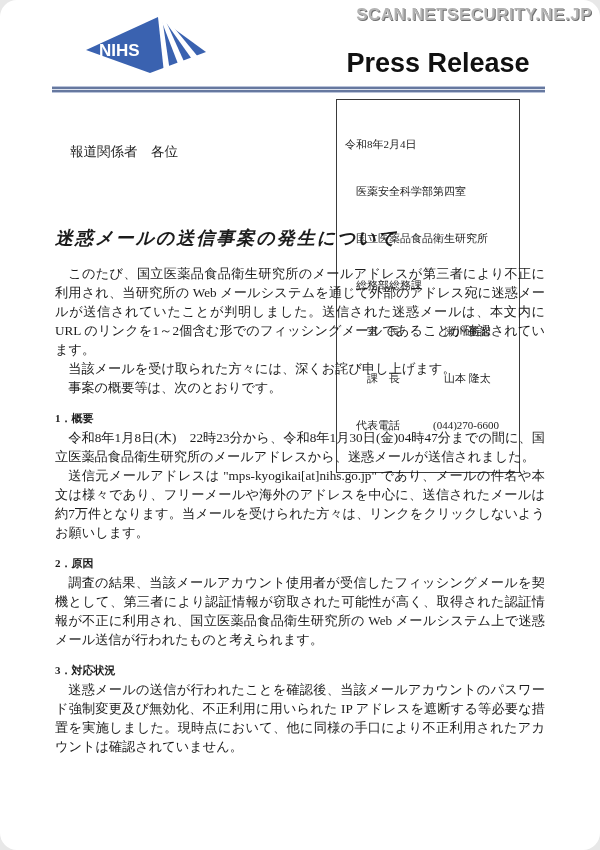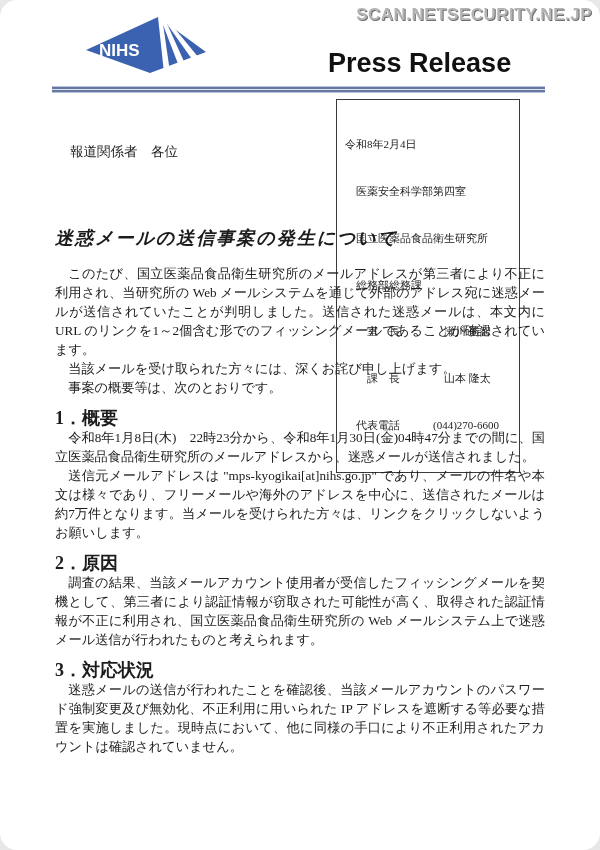--- a/index.html
+++ b/index.html
@@ -21,21 +21,21 @@
     color:#b3b3b3;
     text-shadow:-1px -1px 0 #ffffff,1px 1px 0 #6f6f6f;
   }
   
   .logo{position:absolute;left:84px;top:15px;width:124px;height:60px;}
   
   .press-release{
     position:absolute;left:328px;top:48px;width:220px;
     font-family:"Liberation Sans","DejaVu Sans",sans-serif;
     font-weight:bold;font-size:27px;color:#111;
-    white-space:nowrap;
+    text-align:center;white-space:nowrap;
   }
   
   .header-rule{
     position:absolute;left:52px;top:86px;width:493px;height:7px;
     background:linear-gradient(to bottom,
       #b9c3da 0px,#b9c3da 1px,
       #66789f 1px,#66789f 3px,
       #dde3ee 3px,#dde3ee 4px,
       #66789f 4px,#66789f 6px,
       #b9c3da 6px,#b9c3da 7px);
@@ -59,21 +59,21 @@
   }
   .doc-title{
     text-align:left;font-weight:bold;font-size:18px;
     letter-spacing:2px;margin:8px 0 14px 0;font-style:italic;
   }
   .para{
     margin:0;font-size:13.2px;line-height:19px;
     text-align:justify;text-indent:1em;
   }
   .section-heading{
-    margin:12px 0 0 0;font-size:18px;font-weight:bold;
+    margin:12px 0 0 0;font-size:11px;font-weight:bold;
     line-height:19px;
   }
 </style>
 </head>
 <body>
 
 <div class="page">
 
   <div class="watermark">SCAN.NETSECURITY.NE.JP</div>
 

